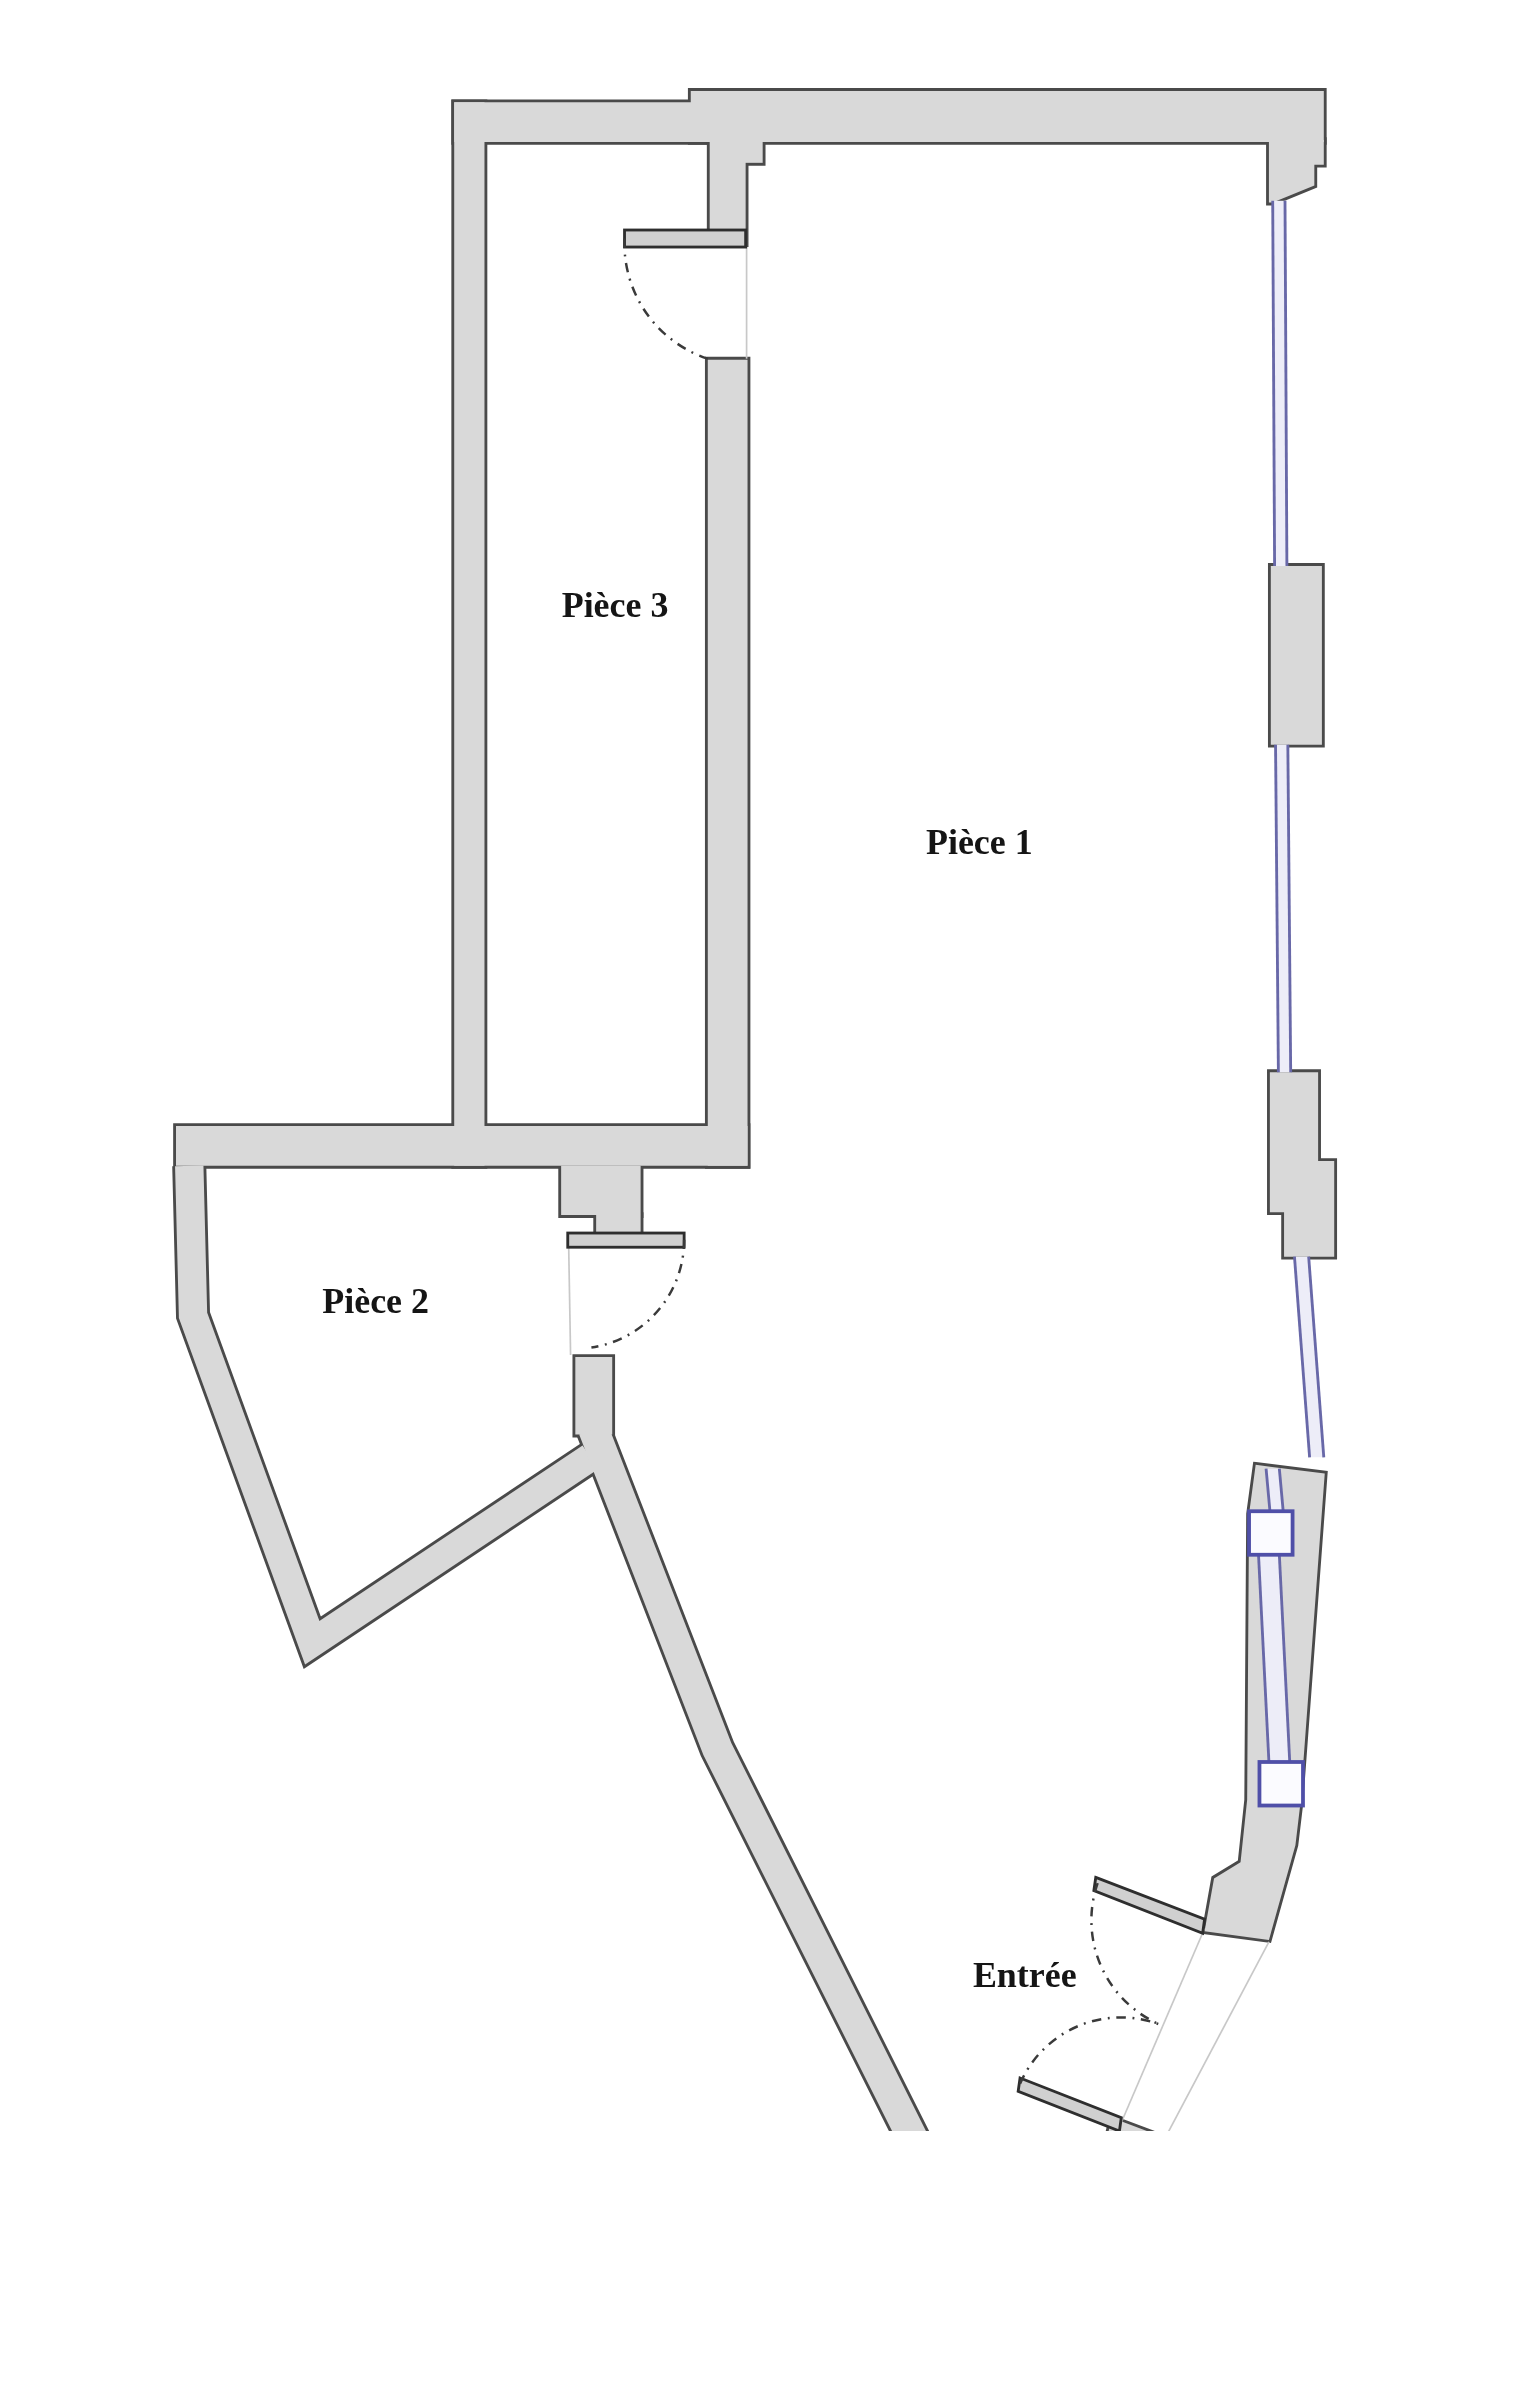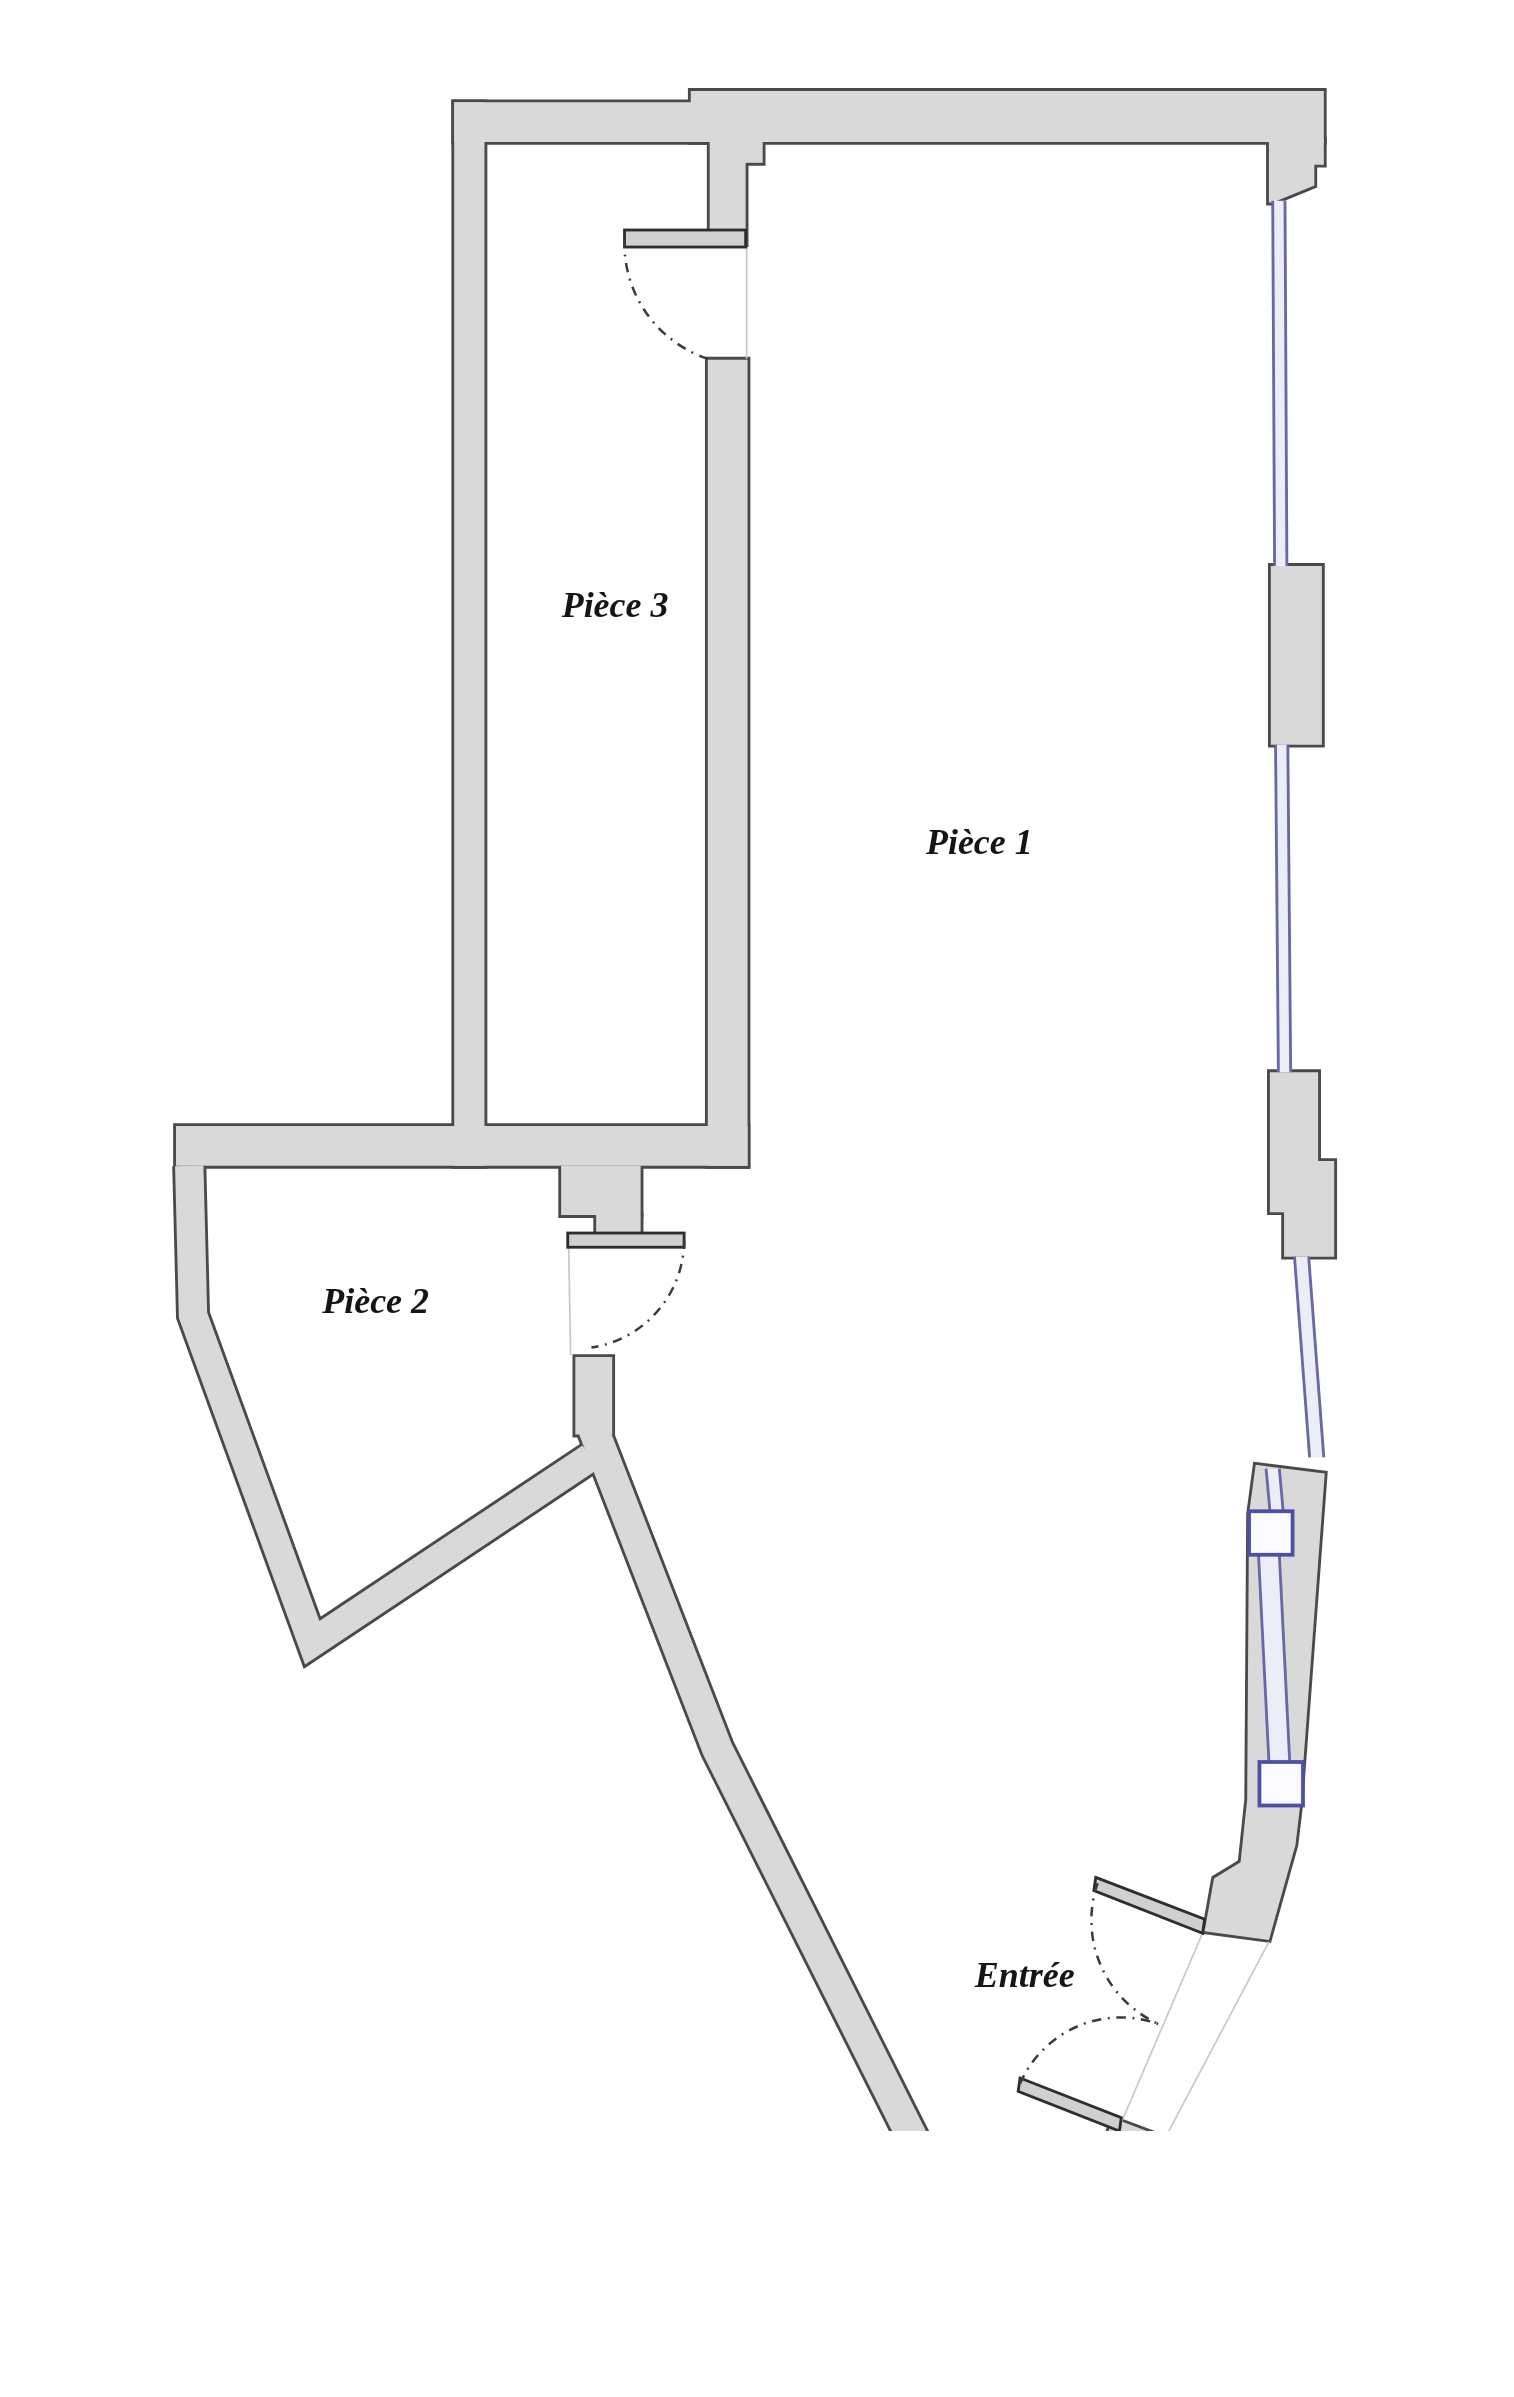--- a/index.html
+++ b/index.html
@@ -9,21 +9,21 @@
     --window-blue:#6868a8;
     --window-frame:#4f4fa8;
     --window-fill:#ededf8;
     --door-leaf-fill:#d0d0d0;
     --door-leaf-edge:#2e2e2e;
     --door-arc:#3a3a3a;
     --faint-line:#c8c8c8;
     --label-text:#151515;
   }
   html,body{margin:0;padding:0;background:var(--background);}
-  .plan-wrap{width:1514px;height:2131px;background:var(--background);font-style:italic;}
+  .plan-wrap{width:1514px;height:2131px;background:var(--background);}
   svg{display:block;}
 
   
   .wall-outline use{fill:var(--wall-outline);stroke:var(--wall-outline);stroke-width:6;stroke-linejoin:miter;}
   .wall-outline use.band{fill:none;stroke:var(--wall-outline);}
   .wall-outline use.band.w32{stroke-width:38;}
   .wall-outline use.band.w30{stroke-width:36;}
   
   .wall-fill use{fill:var(--wall-fill);stroke:none;}
   .wall-fill use.band{fill:none;stroke:var(--wall-fill);}

